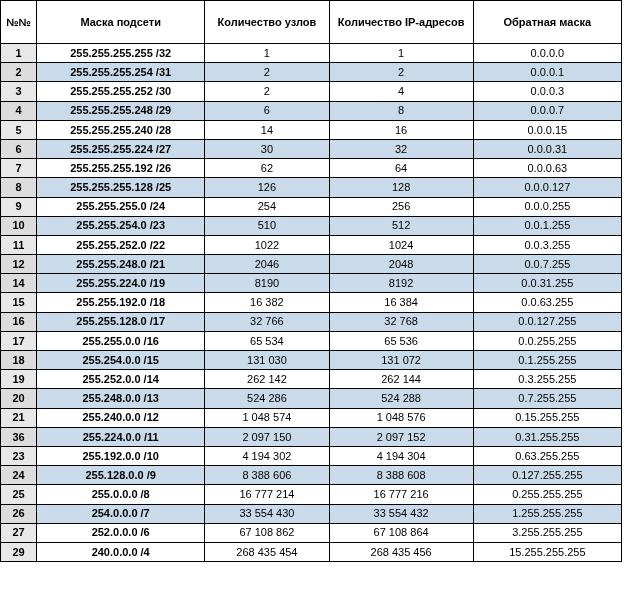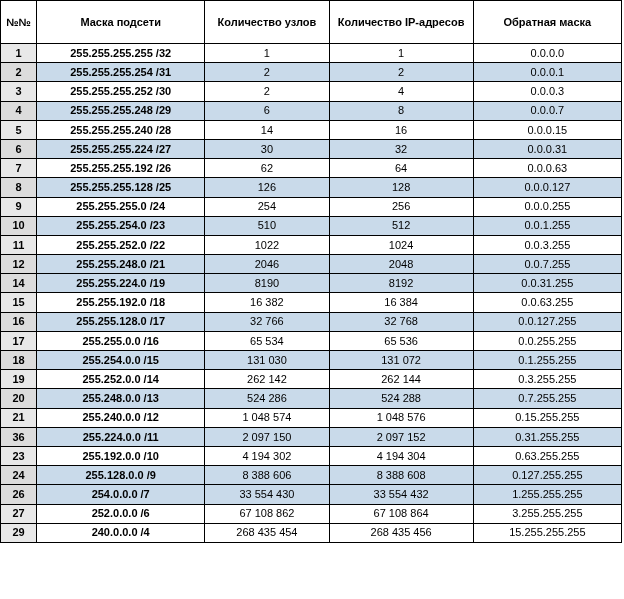--- a/index.html
+++ b/index.html
@@ -238,20 +238,27 @@
           <td>4 194 304</td>
           <td>0.63.255.255</td>
         </tr>
         <tr class="even">
           <td class="idx">24</td>
           <td class="mask">255.128.0.0 /9</td>
           <td>8 388 606</td>
           <td>8 388 608</td>
           <td>0.127.255.255</td>
         </tr>
+        <tr class="odd">
+          <td class="idx">25</td>
+          <td class="mask">255.0.0.0 /8</td>
+          <td>16 777 214</td>
+          <td>16 777 216</td>
+          <td>0.255.255.255</td>
+        </tr>
         <tr class="even">
           <td class="idx">26</td>
           <td class="mask">254.0.0.0 /7</td>
           <td>33 554 430</td>
           <td>33 554 432</td>
           <td>1.255.255.255</td>
         </tr>
         <tr class="odd">
           <td class="idx">27</td>
           <td class="mask">252.0.0.0 /6</td>

